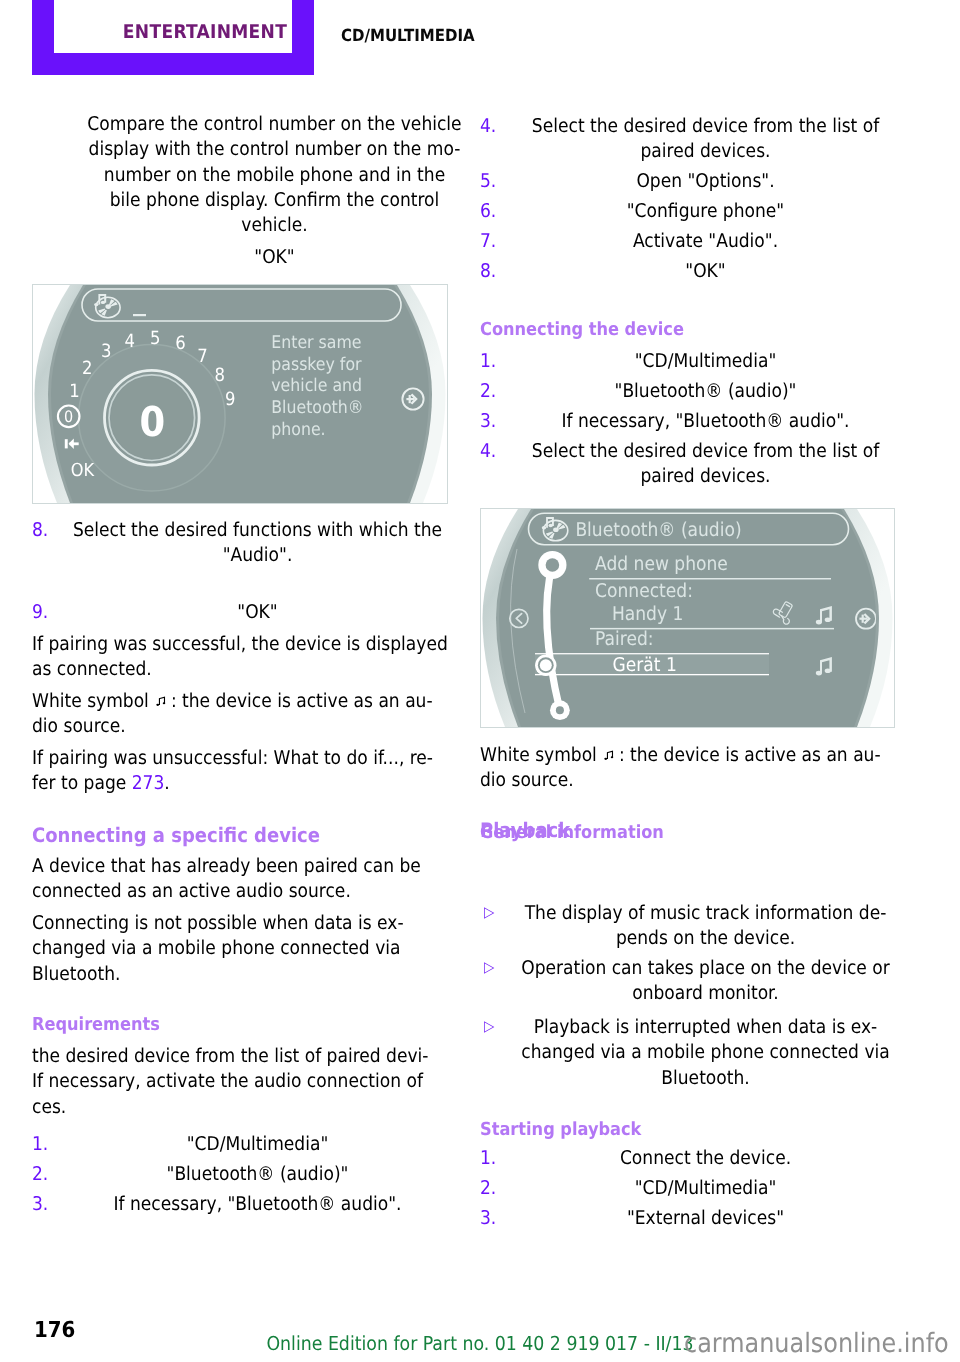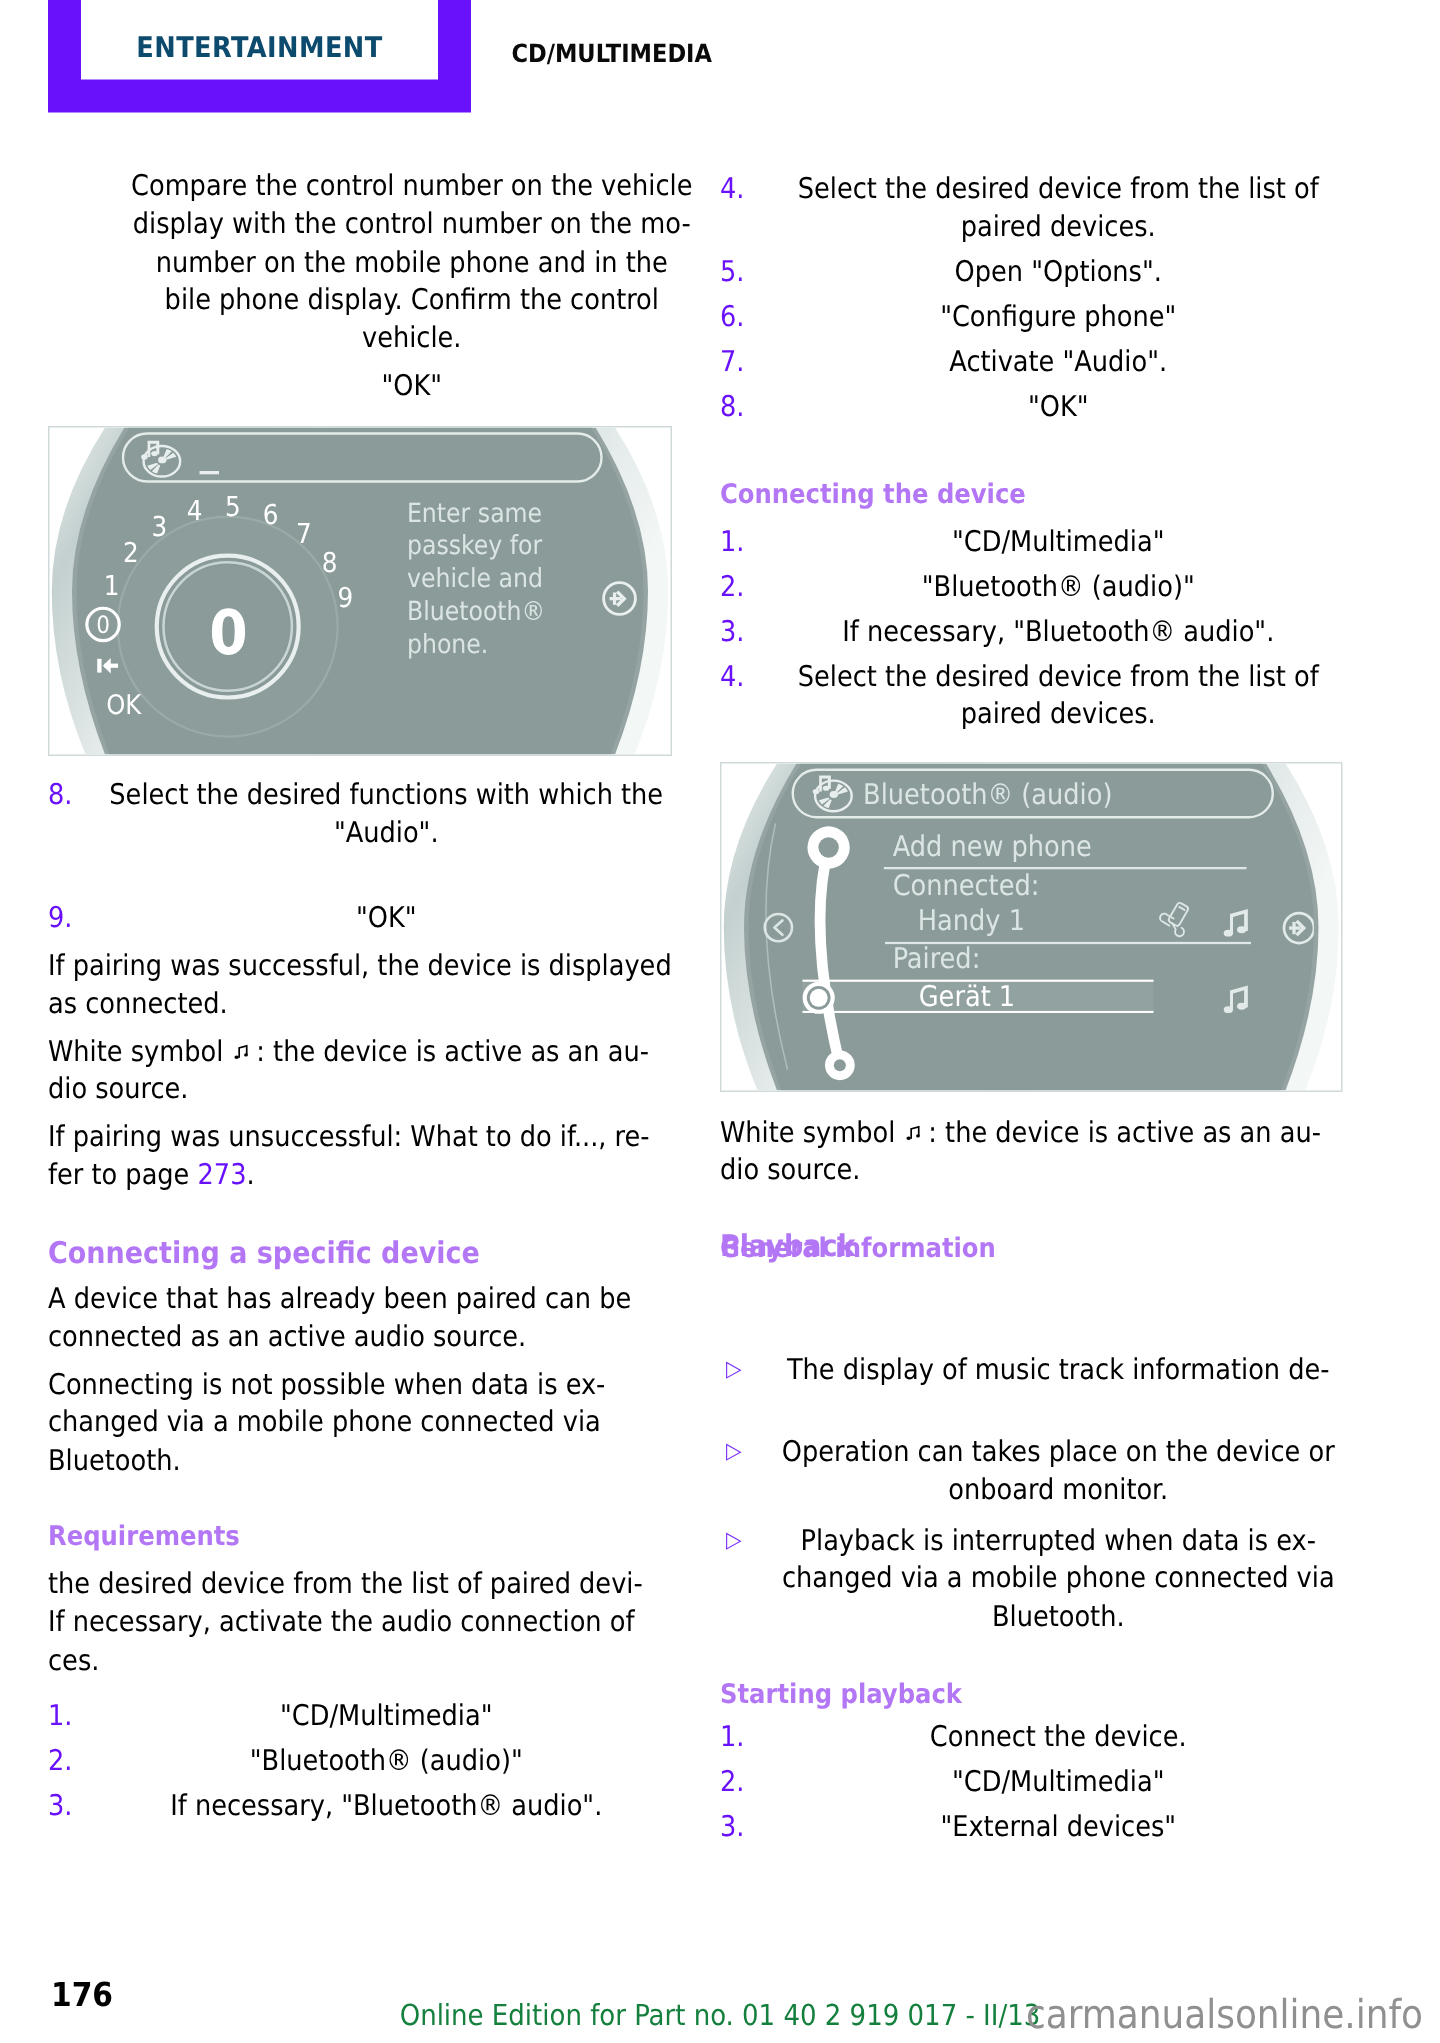--- a/index.html
+++ b/index.html
@@ -6,21 +6,21 @@
   *{-webkit-font-smoothing:antialiased;text-rendering:geometricPrecision;}
   body{width:960px;height:1362px;background:#ffffff;overflow:hidden;position:relative;
        font-family:"DejaVu Sans",sans-serif;font-stretch:condensed;
        -webkit-font-smoothing:antialiased;}
   .page{position:absolute;left:0;top:0;width:960px;height:1362px;}
 
   
   .hdr-block{position:absolute;left:32px;top:-14px;width:282px;height:89px;background:#6a11fb;}
   .hdr-inner{position:absolute;left:54px;top:-14px;width:238px;height:67px;background:#ffffff;}
   .hdr-chapter{position:absolute;left:54px;top:23px;width:238px;text-align:center;
-               color:#0c4a6e;font-weight:bold;font-size:19px;letter-spacing:0.3px;line-height:19px;}
+               color:#701a75;font-weight:bold;font-size:19px;letter-spacing:0.3px;line-height:19px;padding-left:32px;}
   .hdr-section{position:absolute;left:341px;top:26px;color:#0a0a0a;font-weight:bold;font-size:16.7px;line-height:18px;}
 
   
   .colL{position:absolute;left:32px;top:0;width:417px;}
   .colR{position:absolute;left:480px;top:0;width:417px;}
 
   p{margin:0;}
   .tx{font-size:19px;line-height:25.25px;color:#000;}
   .h1{color:#b377f5;font-weight:bold;font-size:20px;line-height:25.25px;}
   .h2{color:#b377f5;font-weight:bold;font-size:18px;line-height:25.25px;}
@@ -215,20 +215,21 @@
       <p class="tx">dio source.</p>
     </div>
 
     <h2 class="blk h1" style="top:818px">Playback</h2>
     <h3 class="blk h2" style="top:820px">General information</h3>
 
     <div class="blk row" style="top:901px">
       <span class="bul">▷</span>
       <div class="ind">
         <p class="tx">The display of music track information de-</p>
+        <p class="tx">pends on the device.</p>
       </div>
     </div>
     <div class="blk row" style="top:956px">
       <span class="bul">▷</span>
       <div class="ind">
         <p class="tx">Operation can takes place on the device or</p>
         <p class="tx">onboard monitor.</p>
       </div>
     </div>
     <div class="blk row" style="top:1015px">

